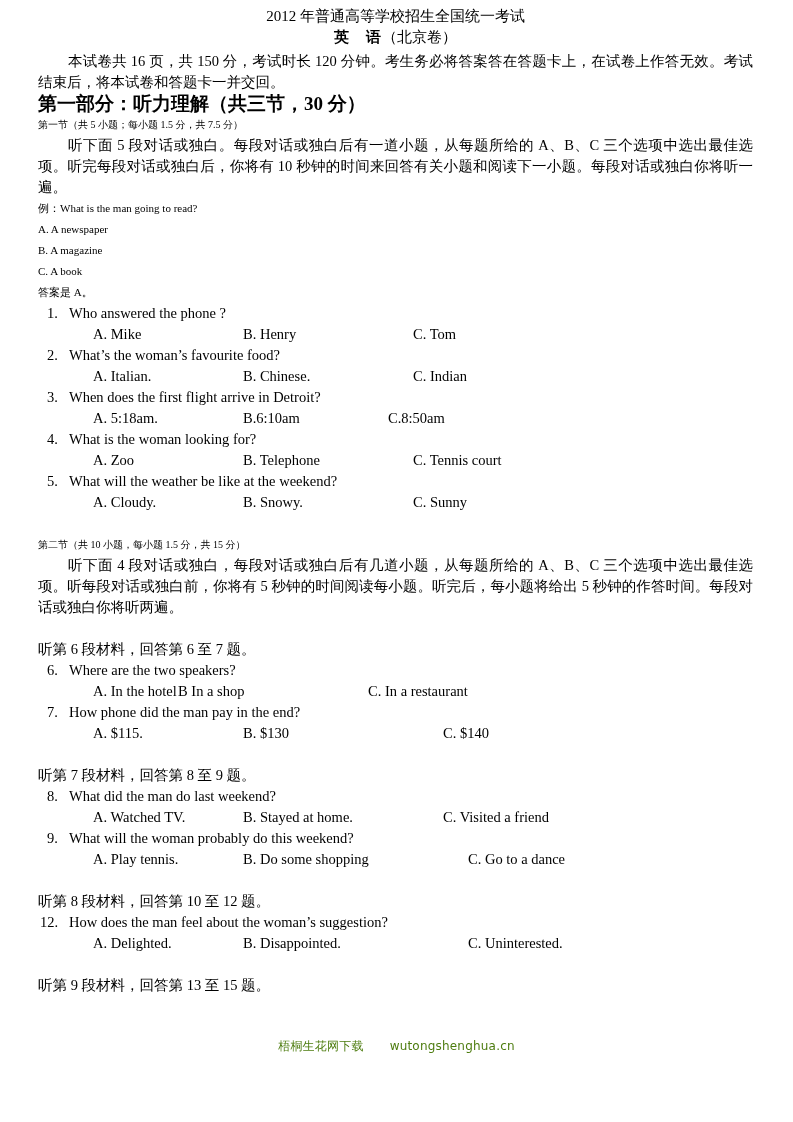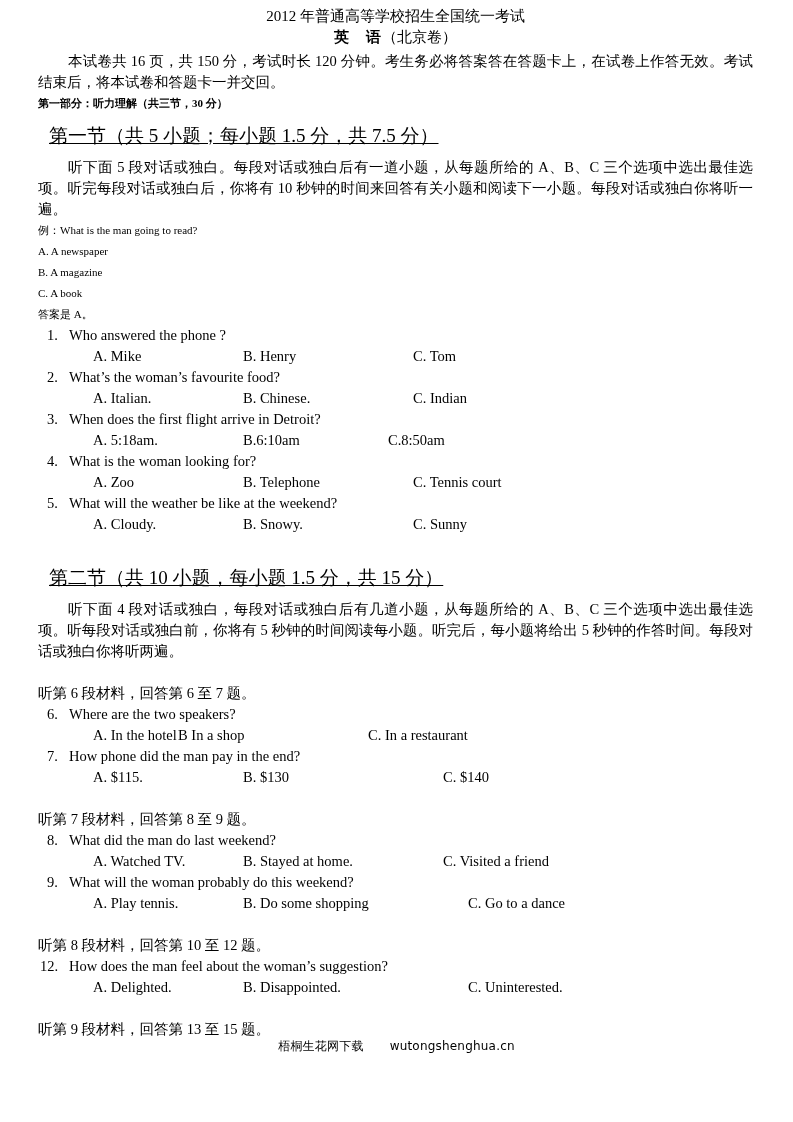--- a/index.html
+++ b/index.html
@@ -49,31 +49,30 @@
     font-size: 14.5px;
     line-height: 21px;
     margin: 0;
     text-align: justify;
     text-justify: inter-ideograph;
   }
   .para.indent {
     text-indent: 30px;
   }
   .section-head {
-    font-size: 11px;
+    font-size: 19px;
     line-height: 21px;
     margin: 0;
     font-weight: bold;
   }
   .section-sub {
-    font-size: 19px;
-    line-height: 21px;
-    margin: 11px;
+    font-size: 10px;
+    line-height: 21px;
+    margin: 0;
     font-weight: normal;
-    text-decoration: underline;
   }
   .plain-line {
     font-size: 14.5px;
     line-height: 21px;
     margin: 0;
   }
   .spacer {
     height: 21px;
   }
 
@@ -138,21 +137,21 @@
 
   
   .footer-wm {
     position: absolute;
     left: 0;
     top: 1038px;
     width: 793px;
     text-align: center;
     font-family: "DejaVu Sans", "Liberation Sans", sans-serif;
     font-size: 12px;
-    color: #000000;
+    color: #4d7c0f;
     letter-spacing: 0.2px;
   }
   .footer-wm .wm-gap {
     display: inline-block;
     width: 26px;
   }
 </style>
 </head>
 <body>
 

